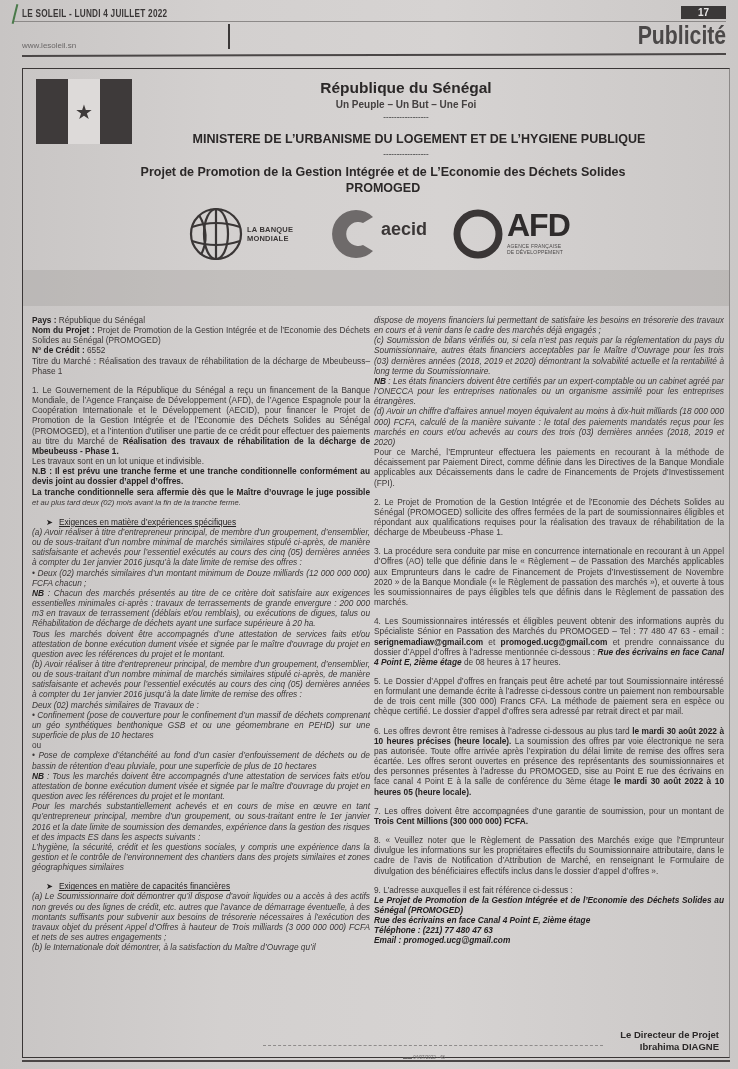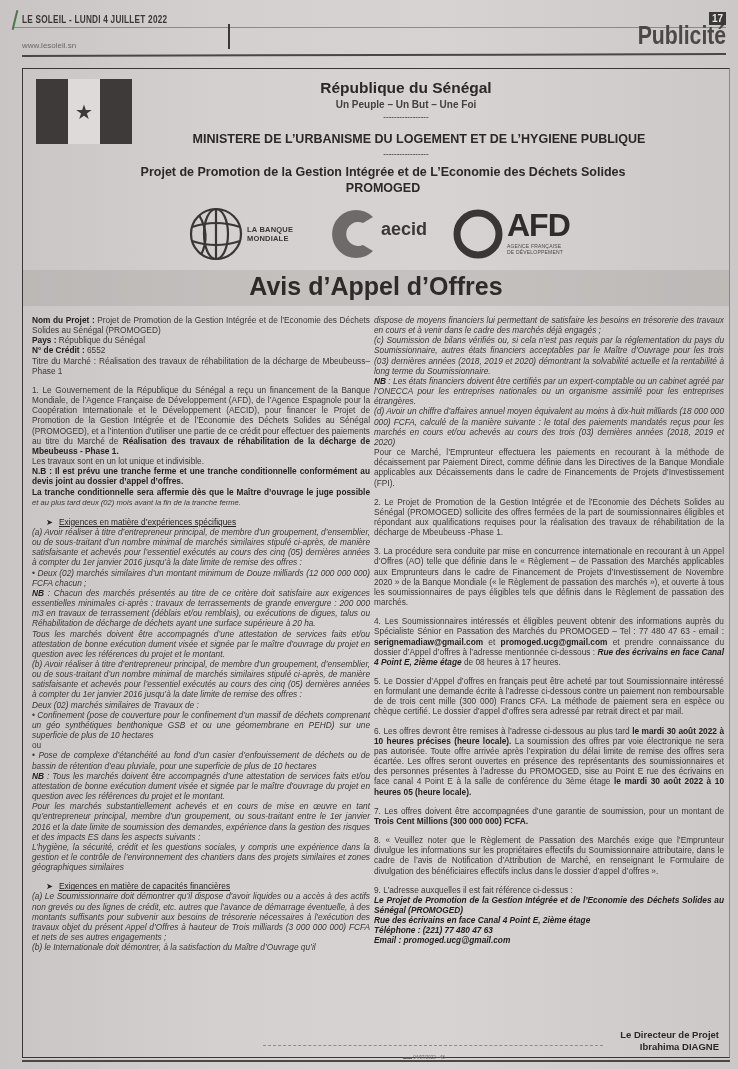--- a/index.html
+++ b/index.html
@@ -9,37 +9,37 @@
     font-family: "Liberation Sans", sans-serif;
     color: #2e2b2b;
     position: relative;
   }
   .page {
     position: absolute; left: 0; top: 0; width: 738px; height: 1069px;
     background: linear-gradient(90deg, #c8c5c4 0%, #d3d0cf 30%, #d6d3d2 60%, #cbc8c7 100%);
   }
   
   .masthead-top {
-    position: absolute; left: 14px; top: 12px; width: 712px; height: 16px;
+    position: absolute; left: 14px; top: 6px; width: 712px; height: 16px;
     border-bottom: 1px solid #8c8988;
   }
   .paper-name {
     position: absolute; left: 8px; top: 2px;
     font-family: "Liberation Sans Narrow", "Liberation Sans", sans-serif;
     font-size: 10px; letter-spacing: 0.3px; color: #3a3737; font-weight: bold;
     transform: scaleX(0.82); transform-origin: left top;
   }
   .slash {
     position: absolute; left: 0; top: -2px; width: 2px; height: 20px;
     background: #4a7a4a; transform: rotate(14deg);
   }
   .page-num {
     position: absolute; right: 0; top: 0;
     background: #3b3838; color: #e8e6e6; font-size: 10px; font-weight: bold;
-    padding: 1px 3px;
+    padding: 1px 17px;
   }
   .site-url {
     position: absolute; left: 22px; top: 41px; font-size: 8px; color: #6a6767;
   }
   .masthead-tick { position: absolute; left: 228px; top: 24px; width: 2px; height: 25px; background: #3b3838; }
   .section-title {
     position: absolute; right: 12px; top: 21px;
     font-size: 25px; font-weight: bold; color: #4b4848;
     transform: scaleX(0.85); transform-origin: right top;
   }
@@ -171,25 +171,24 @@
         </svg>
         <span class="logo-afd-text">AFD</span>
         <div class="logo-afd-sub">
           <div>AGENCE FRANÇAISE</div>
           <div>DE DÉVELOPPEMENT</div>
         </div>
       </div>
     </div>
 
     <div class="notice-band"></div>
-    <div class="notice-title">Avis d’Appel d’Offres</div>
 
     <div class="col left">
+      <p><b>Pays :</b><span> République du Sénégal</span></p>
       <p><b>Nom du Projet :</b><span> Projet de Promotion de la Gestion Intégrée et de l’Economie des Déchets Solides au Sénégal (PROMOGED)</span></p>
-      <p><b>Pays :</b><span> République du Sénégal</span></p>
       <p><b>N° de Crédit :</b><span> 6552</span></p>
       <p>Titre du Marché : Réalisation des travaux de réhabilitation de la décharge de Mbeubeuss–Phase 1</p>
       <div class="gap"></div>
       <p><span>1. Le Gouvernement de la République du Sénégal a reçu un financement de la Banque Mondiale, de l’Agence Française de Développement (AFD), de l’Agence Espagnole pour la Coopération Internationale et le Développement (AECID), pour financer le Projet de Promotion de la Gestion Intégrée et de l’Economie des Déchets Solides au Sénégal (PROMOGED), et a l’intention d’utiliser une partie de ce crédit pour effectuer des paiements au titre du Marché de </span><b>Réalisation des travaux de réhabilitation de la décharge de Mbeubeuss - Phase 1.</b></p>
       <p>Les travaux sont en un lot unique et indivisible.</p>
       <p><b>N.B : Il est prévu une tranche ferme et une tranche conditionnelle conformément au devis joint au dossier d’appel d’offres.</b></p>
       <p><b>La tranche conditionnelle sera affermie dès que le Maître d’ouvrage le juge possible </b><span class="em-small">et au plus tard deux (02) mois avant la fin de la tranche ferme.</span></p>
       <div class="gap"></div>
       <p class="sub-head"><span class="arrow">➤</span><span>Exigences en matière d’expériences spécifiques</span></p>
       <p class="italic">(a) Avoir réaliser à titre d’entrepreneur principal, de membre d’un groupement, d’ensemblier, ou de sous-traitant d’un nombre minimal de marchés similaires stipulé ci-après, de manière satisfaisante et achevés pour l’essentiel exécutés au cours des cinq (05) dernières années à compter du 1er janvier 2016 jusqu’à la date limite de remise des offres :</p>

